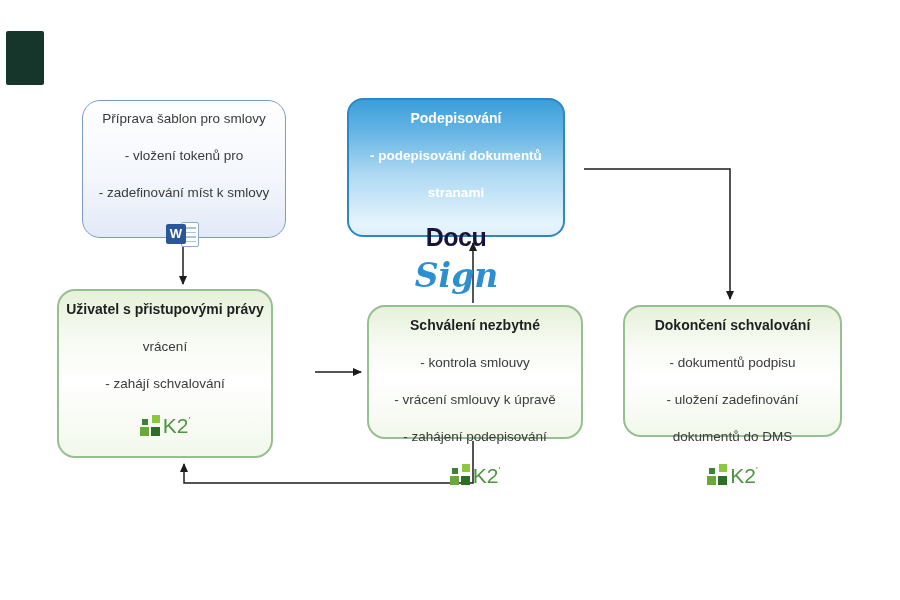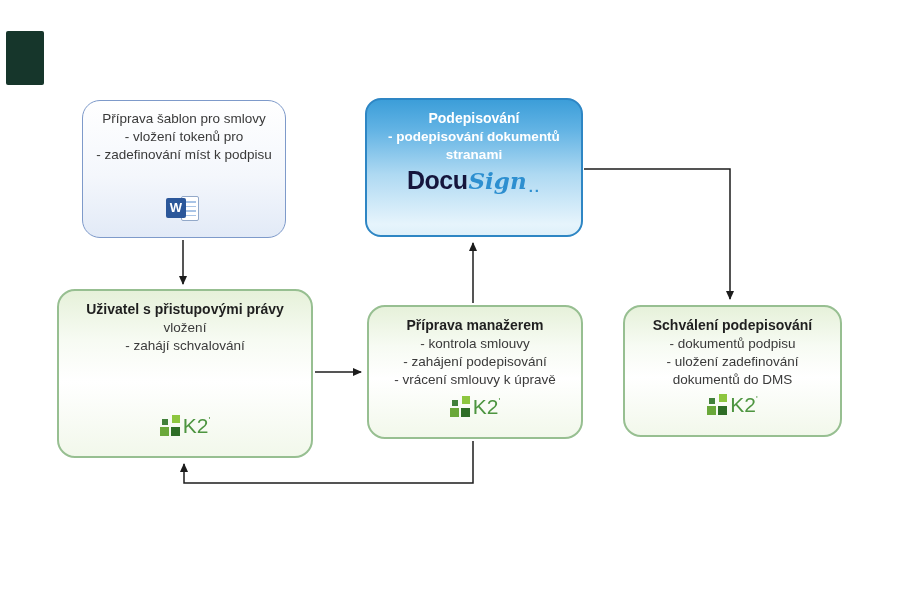--- a/index.html
+++ b/index.html
@@ -9,21 +9,21 @@
   }
   .corner-block {
     position:absolute; left:6px; top:31px; width:38px; height:54px;
     background:#16362b; border-radius:2px;
   }
   .arrow-layer { position:absolute; left:0; top:0; width:900px; height:600px; pointer-events:none; }
 
   .node {
     position:absolute; box-sizing:border-box; border-radius:18px;
     display:flex; flex-direction:column; align-items:center; text-align:center;
-    font-size:13.5px; color:#3a3a3a; line-height:1.33; padding:9px 0 8px;
+    font-size:13.5px; color:#3a3a3a; line-height:1.33; padding:9px 0 8px;gap:19px;
   }
   .node-word {
     border:1.5px solid #7e9aca;
     background:linear-gradient(180deg,#ffffff 0%,#f4f7fc 55%,#e2eaf7 100%);
   }
   .node-docusign {
     border:2px solid #2e86c4;
     background:linear-gradient(180deg,#3c9ed9 0%,#62b3e4 22%,#aed9f2 55%,#e6f4fc 92%,#def0fa 100%);
     color:#ffffff; font-weight:bold;
   }
@@ -45,23 +45,23 @@
     position:absolute; left:2px; right:2px; top:4px; height:15px;
     background:repeating-linear-gradient(180deg,#a9c4e6 0 1.5px,transparent 1.5px 4.5px);
   }
   .word-square {
     position:absolute; left:0; top:3px; width:20px; height:20px;
     background:#2b579a; border-radius:2px; color:#ffffff; font-weight:bold;
     font-size:13px; display:flex; align-items:center; justify-content:center;
   }
 
   
-  .docusign-logo { display:flex; align-items:flex-end; margin-top:auto; margin-bottom:32px; }
+  .docusign-logo { display:flex; align-items:center; margin-top:auto; margin-bottom:32px;flex-direction:column; }
   .ds-docu { font-weight:bold; font-size:25px; color:#15153c; letter-spacing:-0.5px; }
-  .ds-sign { font-family:"DejaVu Serif", serif; font-style:italic; font-size:23px; color:#2d8fd0; margin-left:1px; }
+  .ds-sign { font-family:"DejaVu Serif", serif; font-style:italic; font-size:33px; color:#2d8fd0; margin-left:1px; }
   .ds-dots { font-size:15px; color:#2d8fd0; letter-spacing:2px; margin-left:2px; font-weight:bold; }
 
   
   .k2-logo { display:flex; align-items:flex-end; margin-top:auto; margin-bottom:12px; }
   .k2-squares { position:relative; width:21px; height:21px; }
   .k2-sq { position:absolute; }
   .k2-sq1 { left:2px; top:4px; width:6px; height:6px; background:#41803a; }
   .k2-sq2 { left:12px; top:0; width:8px; height:8px; background:#8dc63f; }
   .k2-sq3 { left:0; top:12px; width:9px; height:9px; background:#6aa83a; }
   .k2-sq4 { left:11px; top:12px; width:9px; height:9px; background:#2e6d26; }
@@ -84,73 +84,73 @@
     <path d="M183,240 L183,284" fill="none" stroke="#1c1c1c" stroke-width="1.5" marker-end="url(#ah)"></path>
     <path d="M315,372 L361,372" fill="none" stroke="#1c1c1c" stroke-width="1.5" marker-end="url(#ah)"></path>
     <path d="M473,303 L473,243" fill="none" stroke="#1c1c1c" stroke-width="1.5" marker-end="url(#ah)"></path>
     <path d="M584,169 L730,169 L730,299" fill="none" stroke="#1c1c1c" stroke-width="1.5" marker-end="url(#ah)"></path>
     <path d="M473,441 L473,483 L184,483 L184,464" fill="none" stroke="#1c1c1c" stroke-width="1.5" marker-end="url(#ah)"></path>
   </svg>
 
   <div class="node node-word" style="left:82px; top:100px; width:204px; height:138px;">
     <div class="node-line">Příprava šablon pro smlovy</div>
     <div class="node-line">- vložení tokenů pro</div>
-    <div class="node-line">- zadefinování míst k podpisu</div>
+    <div class="node-line">- zadefinování míst k smlovy</div>
     <div class="word-icon">
       <div class="word-page">
         <div class="word-page-lines"></div>
       </div>
       <div class="word-square">W</div>
     </div>
   </div>
 
-  <div class="node node-docusign" style="left:365px; top:98px; width:218px; height:139px; border-radius:16px;">
+  <div class="node node-docusign" style="left:347px; top:98px; width:218px; height:139px; border-radius:16px;">
     <div class="node-title">Podepisování</div>
     <div class="node-line">- podepisování dokumentů</div>
     <div class="node-line">stranami</div>
     <div class="docusign-logo">
       <span class="ds-docu">Docu</span>
       <span class="ds-sign">Sign</span>
       <span class="ds-dots">..</span>
     </div>
   </div>
 
-  <div class="node node-green" style="left:57px; top:289px; width:256px; height:169px;">
+  <div class="node node-green" style="left:57px; top:289px; width:216px; height:169px;">
     <div class="node-title">Uživatel s přistupovými právy</div>
-    <div class="node-line">vložení</div>
+    <div class="node-line">vrácení</div>
     <div class="node-line">- zahájí schvalování</div>
     <div class="k2-logo">
       <div class="k2-squares">
         <div class="k2-sq k2-sq1"></div>
           <div class="k2-sq k2-sq2"></div>
         <div class="k2-sq k2-sq3"></div>
           <div class="k2-sq k2-sq4"></div>
       </div>
       <div class="k2-text"><span>K2</span><span class="k2-tick">'</span></div>
     </div>
   </div>
 
   <div class="node node-green" style="left:367px; top:305px; width:216px; height:134px;">
-    <div class="node-title">Příprava manažerem</div>
+    <div class="node-title">Schválení nezbytné</div>
     <div class="node-line">- kontrola smlouvy</div>
+    <div class="node-line">- vrácení smlouvy k úpravě</div>
     <div class="node-line">- zahájení podepisování</div>
-    <div class="node-line">- vrácení smlouvy k úpravě</div>
     <div class="k2-logo">
       <div class="k2-squares">
         <div class="k2-sq k2-sq1"></div>
           <div class="k2-sq k2-sq2"></div>
         <div class="k2-sq k2-sq3"></div>
           <div class="k2-sq k2-sq4"></div>
       </div>
       <div class="k2-text"><span>K2</span><span class="k2-tick">'</span></div>
     </div>
   </div>
 
   <div class="node node-green" style="left:623px; top:305px; width:219px; height:132px;">
-    <div class="node-title">Schválení podepisování</div>
+    <div class="node-title">Dokončení schvalování</div>
     <div class="node-line">- dokumentů podpisu</div>
     <div class="node-line">- uložení zadefinování</div>
     <div class="node-line">dokumentů do DMS</div>
     <div class="k2-logo">
       <div class="k2-squares">
         <div class="k2-sq k2-sq1"></div>
           <div class="k2-sq k2-sq2"></div>
         <div class="k2-sq k2-sq3"></div>
           <div class="k2-sq k2-sq4"></div>
       </div>

